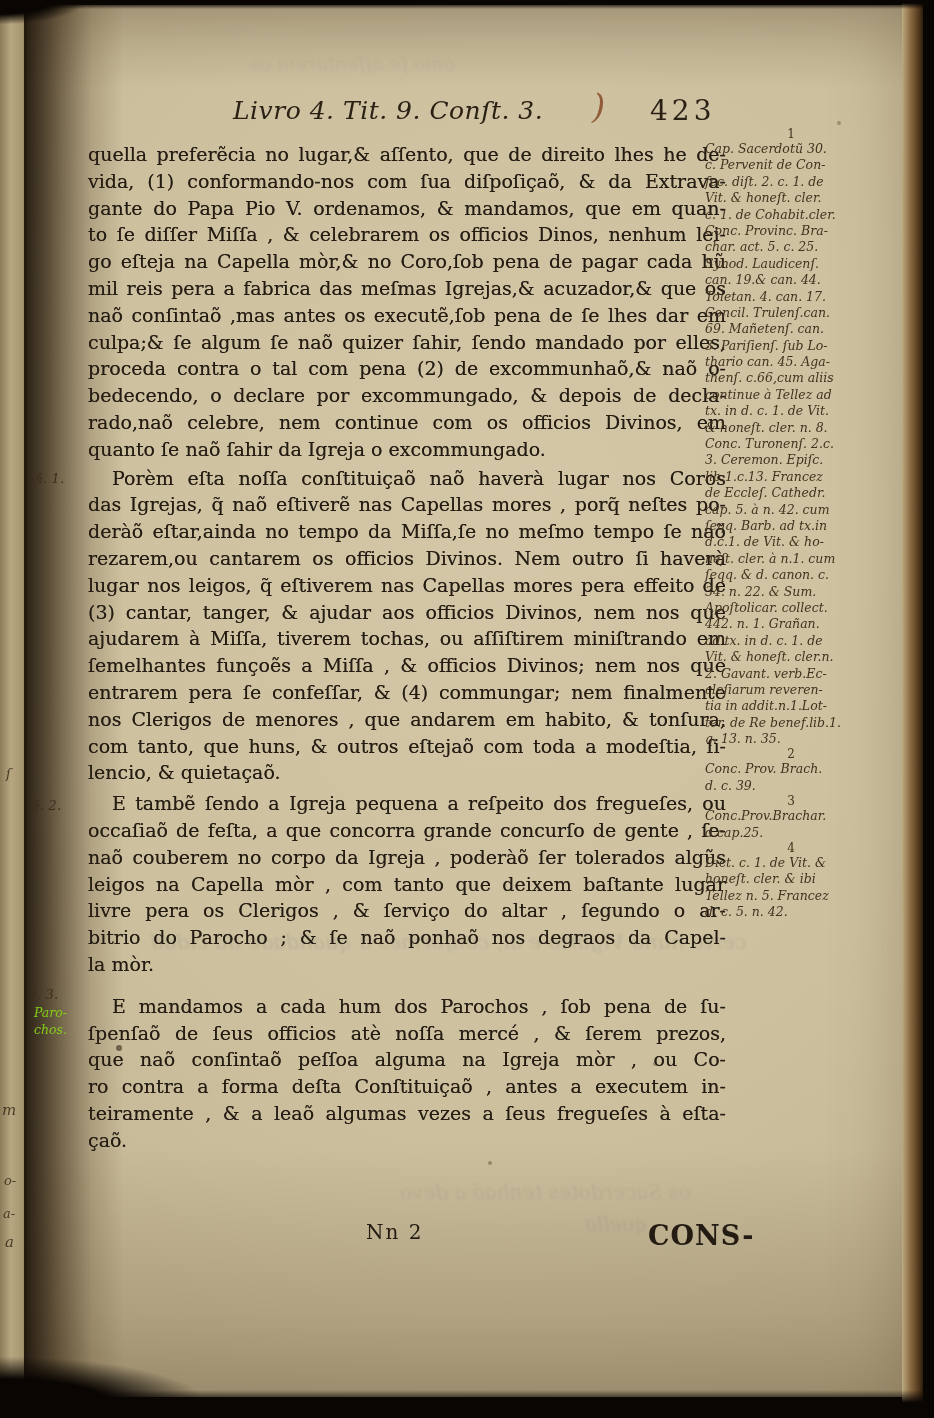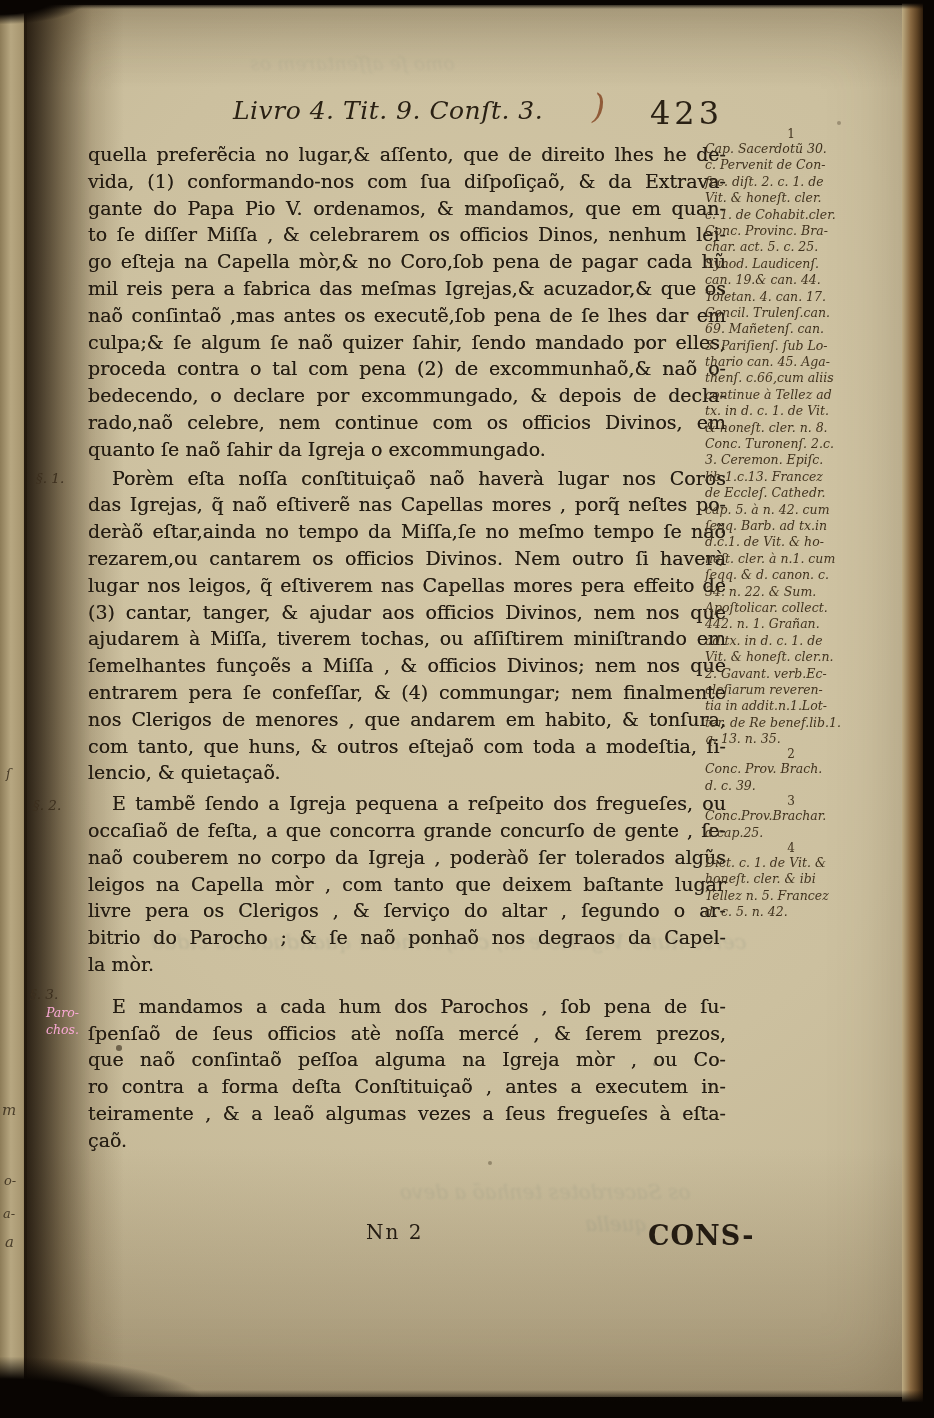--- a/index.html
+++ b/index.html
@@ -25,43 +25,43 @@
     background:radial-gradient(100% 100% at 0% 0%,#090502 42%,rgba(9,5,2,0) 72%);}
   .bottom-black{position:absolute;bottom:0;left:0;right:0;height:28px;
     background:linear-gradient(0deg,#090502 55%,rgba(9,5,2,0));}
   .bottom-wedge{position:absolute;bottom:14px;left:0;width:260px;height:60px;
     background:radial-gradient(110% 110% at 0% 100%,#090502 38%,rgba(9,5,2,0) 72%);}
 
   
   .header{position:absolute;top:94px;left:0;width:934px;height:42px;color:#2a2114;padding-left:28px;}
   .h-title{position:absolute;left:233px;top:2px;font-style:italic;font-size:25px;letter-spacing:.5px;}
   .h-sep{position:absolute;left:592px;top:-8px;font-style:italic;font-size:34px;color:#82421f;opacity:.8;}
-  .h-num{position:absolute;left:650px;top:0;font-size:32px;letter-spacing:4px;}
+  .h-num{position:absolute;left:650px;top:0;font-size:28px;letter-spacing:4px;}
 
   
   .body-col{position:absolute;left:72px;top:141px;width:638px;color:#241c12;
     font-size:19px;text-shadow:0 0 .5px rgba(36,28,18,.65);margin-left:16px;}
   .body-line{height:26.8px;line-height:26.8px;text-align:justify;text-align-last:justify;white-space:nowrap;}
   .para .body-line:last-child{text-align-last:left;}
   .para.indent .body-line:first-child{text-indent:24px;}
   .p2{margin-top:2px;} .p3{margin-top:4px;} .p4{margin-top:15px;}
 
   
   .margin-col{position:absolute;left:705px;top:127px;width:172px;color:#41331f;
     font-style:italic;font-size:12.5px;}
   .note-num{height:14px;line-height:14px;text-align:center;font-style:normal;font-size:12px;}
   .m-line{height:16.4px;line-height:16.4px;white-space:nowrap;}
 
   
   .left-markers span{position:absolute;font-style:italic;font-size:13.5px;color:#3c2f1e;}
   .left-markers span:nth-child(1){left:36px;top:470px;}
   .left-markers span:nth-child(2){left:33px;top:797px;}
   .left-markers span:nth-child(3){left:30px;top:986px;}
-  .paroword{position:absolute;left:46px;top:1004px;font-style:italic;font-size:12.5px;
-    color:#f9a8d4;line-height:17px;width:48px;}
+  .paroword{position:absolute;left:34px;top:1004px;font-style:italic;font-size:12.5px;
+    color:#84cc16;line-height:17px;width:48px;}
 
   
   .footer{position:absolute;top:1220px;left:0;width:934px;color:#241c12;}
   .sig{position:absolute;left:366px;font-size:20px;letter-spacing:2px;}
   .catch{position:absolute;left:648px;font-size:27px;font-weight:600;letter-spacing:1px;}
 
   
   .bleed{position:absolute;transform:scaleX(-1);color:#8e927e;font-style:italic;
     filter:blur(1.1px);white-space:nowrap;}
   .b1{top:52px;left:250px;font-size:19px;opacity:.17;}

